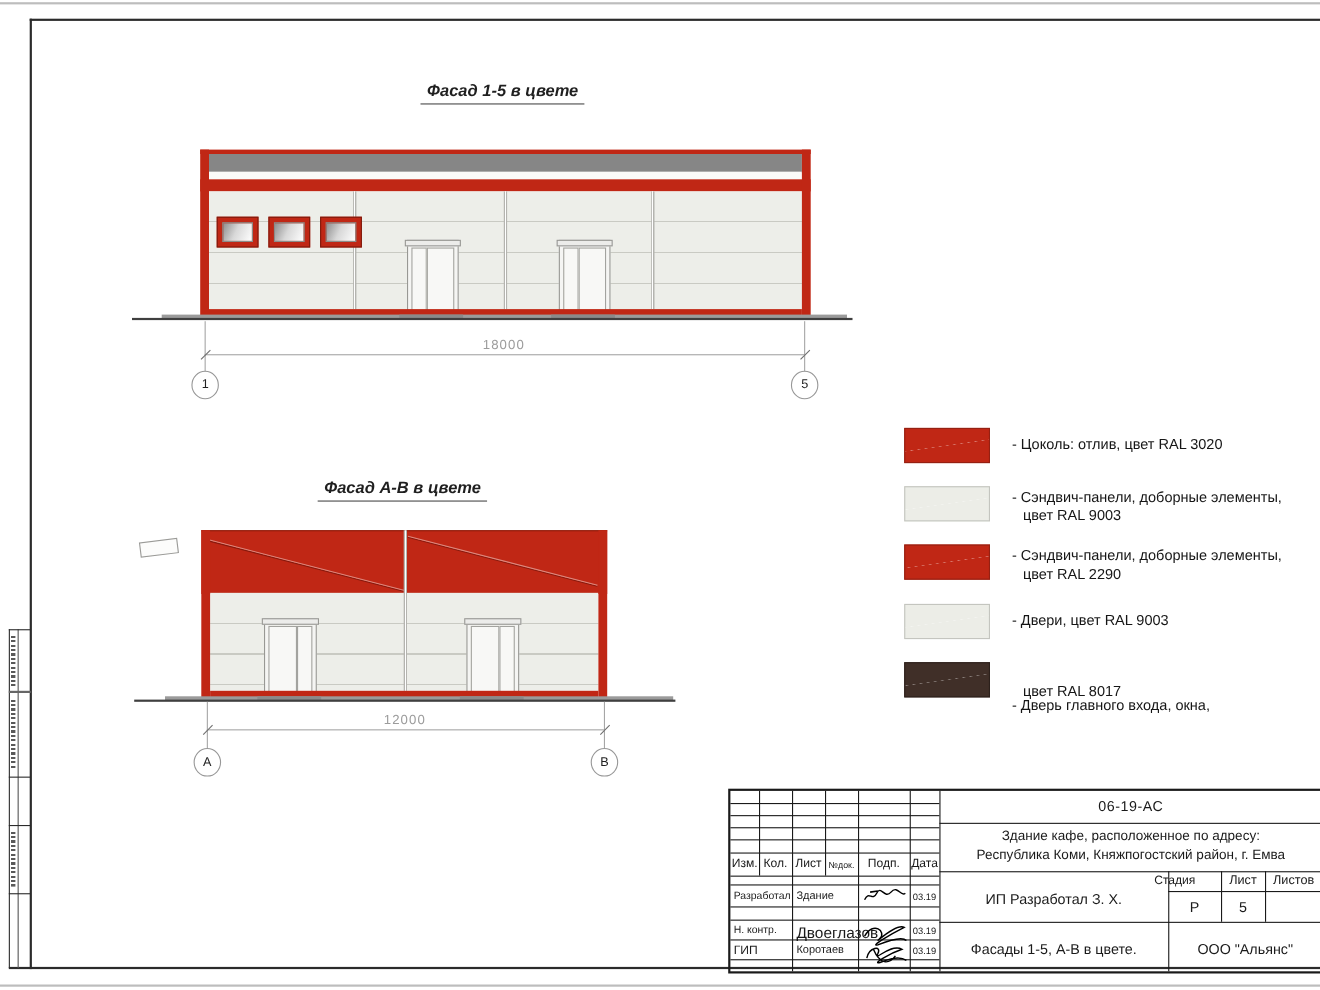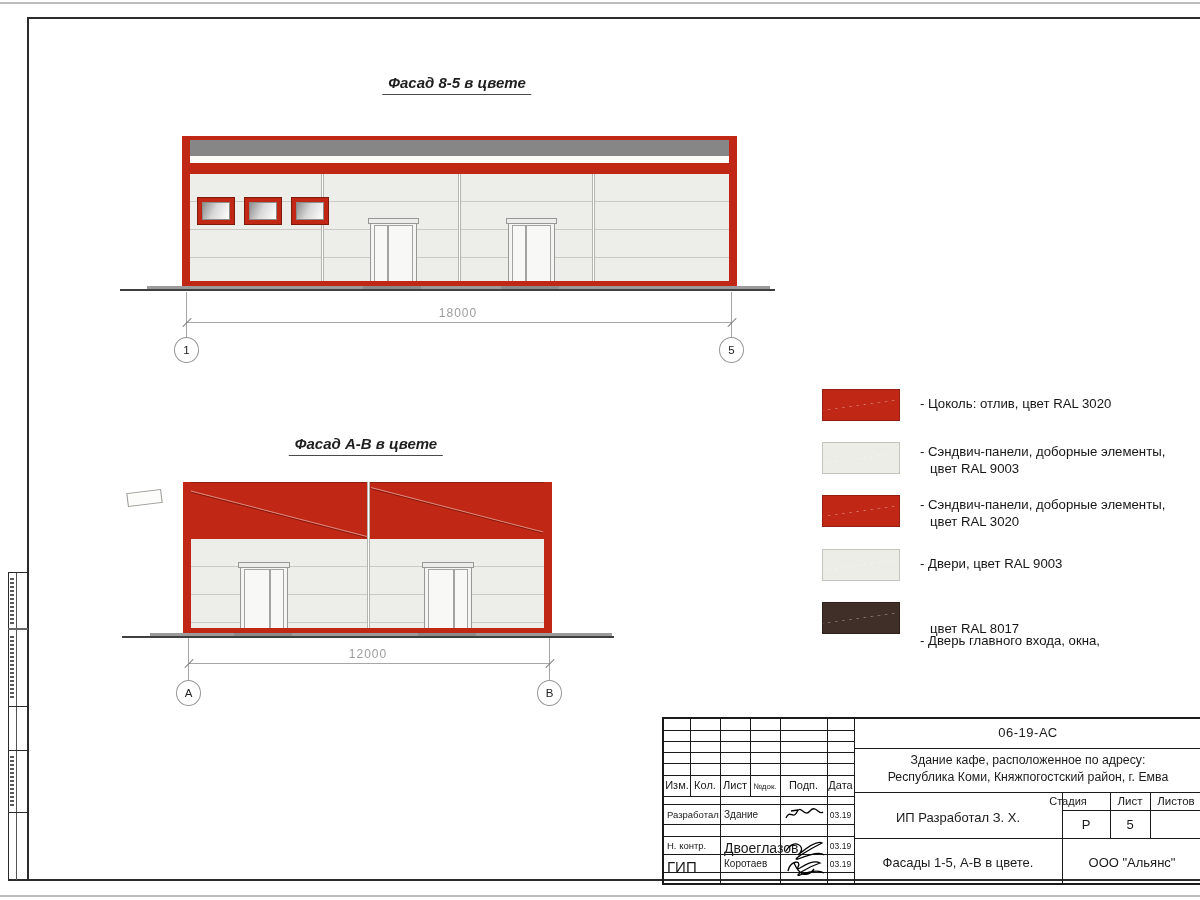--- a/index.html
+++ b/index.html
@@ -68,21 +68,21 @@
   <div class="frame" style="left:16px;top:572px;width:1px;height:308px;background:#555;"></div>
   <div class="frame" style="left:8px;top:572px;width:20px;height:1px;"></div>
   <div class="frame" style="left:8px;top:628px;width:20px;height:2px;background:#666;"></div>
   <div class="frame" style="left:8px;top:706px;width:20px;height:1px;"></div>
   <div class="frame" style="left:8px;top:750px;width:20px;height:1px;"></div>
   <div class="frame" style="left:8px;top:812px;width:20px;height:1px;"></div>
   <div class="smudge" style="top:578px;height:46px;"></div>
   <div class="smudge" style="top:636px;height:64px;"></div>
   <div class="smudge" style="top:756px;height:50px;"></div>
 
-  <div class="dtitle" style="left:457px;top:74px;">Фасад 8-5 в цвете</div>
+  <div class="dtitle" style="left:457px;top:74px;">Фасад 1-5 в цвете</div>
 
   <div class="abs" style="left:182px;top:136px;width:555px;height:151px;">
     <div class="abs red" style="left:0;top:0;width:555px;height:4px;"></div>
     <div class="abs" style="left:8px;top:4px;width:539px;height:16px;background:#868686;border-bottom:1px solid #6e6e6e;"></div>
     <div class="abs" style="left:8px;top:20px;width:539px;height:7px;background:#fafaf8;"></div>
     <div class="abs red" style="left:0;top:27px;width:555px;height:11px;"></div>
     <div class="abs wall" style="left:8px;top:38px;width:539px;height:107px;"></div>
     <div class="abs red" style="left:0;top:0;width:8px;height:151px;"></div>
     <div class="abs red" style="left:547px;top:0;width:8px;height:151px;"></div>
     <div class="joint" style="left:139px;top:38px;height:107px;"></div>
@@ -159,21 +159,21 @@
 
   <div class="sw r" style="top:389px;"></div>
   <div class="lg1" style="top:396px;">- Цоколь: отлив, цвет RAL 3020</div>
 
   <div class="sw w" style="top:442px;"></div>
   <div class="lg1" style="top:444px;">- Сэндвич-панели, доборные элементы,</div>
   <div class="lg2" style="top:461px;">цвет RAL 9003</div>
 
   <div class="sw r" style="top:495px;"></div>
   <div class="lg1" style="top:497px;">- Сэндвич-панели, доборные элементы,</div>
-  <div class="lg2" style="top:514px;">цвет RAL 3020</div>
+  <div class="lg2" style="top:514px;">цвет RAL 2290</div>
 
   <div class="sw w" style="top:549px;"></div>
   <div class="lg1" style="top:556px;">- Двери, цвет RAL 9003</div>
 
   <div class="sw b" style="top:602px;"></div>
   <div class="lg1" style="top:596px;margin-top:37px;">- Дверь главного входа, окна,</div>
   <div class="lg2" style="top:621px;">цвет RAL 8017</div>
 
   <div id="tb">
 
@@ -216,21 +216,21 @@
     <div class="txt c" style="left:163px;top:60px;width:27px;font-size:11px;">Дата</div>
 
     <div class="txt" style="left:3px;top:90px;font-size:9.5px;">Разработал</div>
     <div class="txt" style="left:60px;top:90px;font-size:10px;">Здание</div>
     <div class="txt c" style="left:163px;top:91px;width:27px;font-size:8.5px;">03.19</div>
 
     <div class="txt" style="left:3px;top:121px;font-size:9.5px;text-align:right;">Н. контр.</div>
     <div class="txt" style="left:60px;top:121px;font-size:14px;">Двоеглазов</div>
     <div class="txt c" style="left:163px;top:122px;width:27px;font-size:8.5px;">03.19</div>
 
-    <div class="txt" style="left:3px;top:139px;font-size:15px;">ГИП</div>
+    <div class="txt" style="left:3px;top:139px;font-size:11px;">ГИП</div>
     <div class="txt" style="left:60px;top:139px;font-size:10px;">Коротаев</div>
     <div class="txt c" style="left:163px;top:140px;width:27px;font-size:8.5px;">03.19</div>
 
     <svg class="abs" style="left:119px;top:87px;" width="42" height="17" viewBox="0 0 42 17">
       <path d="M3 12 C7 3 10 14 14 6 S21 12 27 5 S36 10 40 6" stroke="#000" stroke-width="1.3" fill="none"></path>
       <path d="M8 5 L15 4" stroke="#000" stroke-width="1.6" fill="none"></path>
     </svg>
     <svg class="abs" style="left:116px;top:114px;" width="48" height="48" viewBox="0 0 48 48">
       <path d="M6 18 C14 4 26 14 20 20 C12 28 34 6 42 10 C30 16 10 28 18 26 C28 22 40 18 44 22" stroke="#000" stroke-width="1.3" fill="none"></path>
       <path d="M8 38 C10 28 22 26 18 34 C14 42 30 24 40 30 C28 34 12 44 20 42 C30 38 38 36 44 40 M14 30 C20 44 28 44 34 36" stroke="#000" stroke-width="1.3" fill="none"></path>

